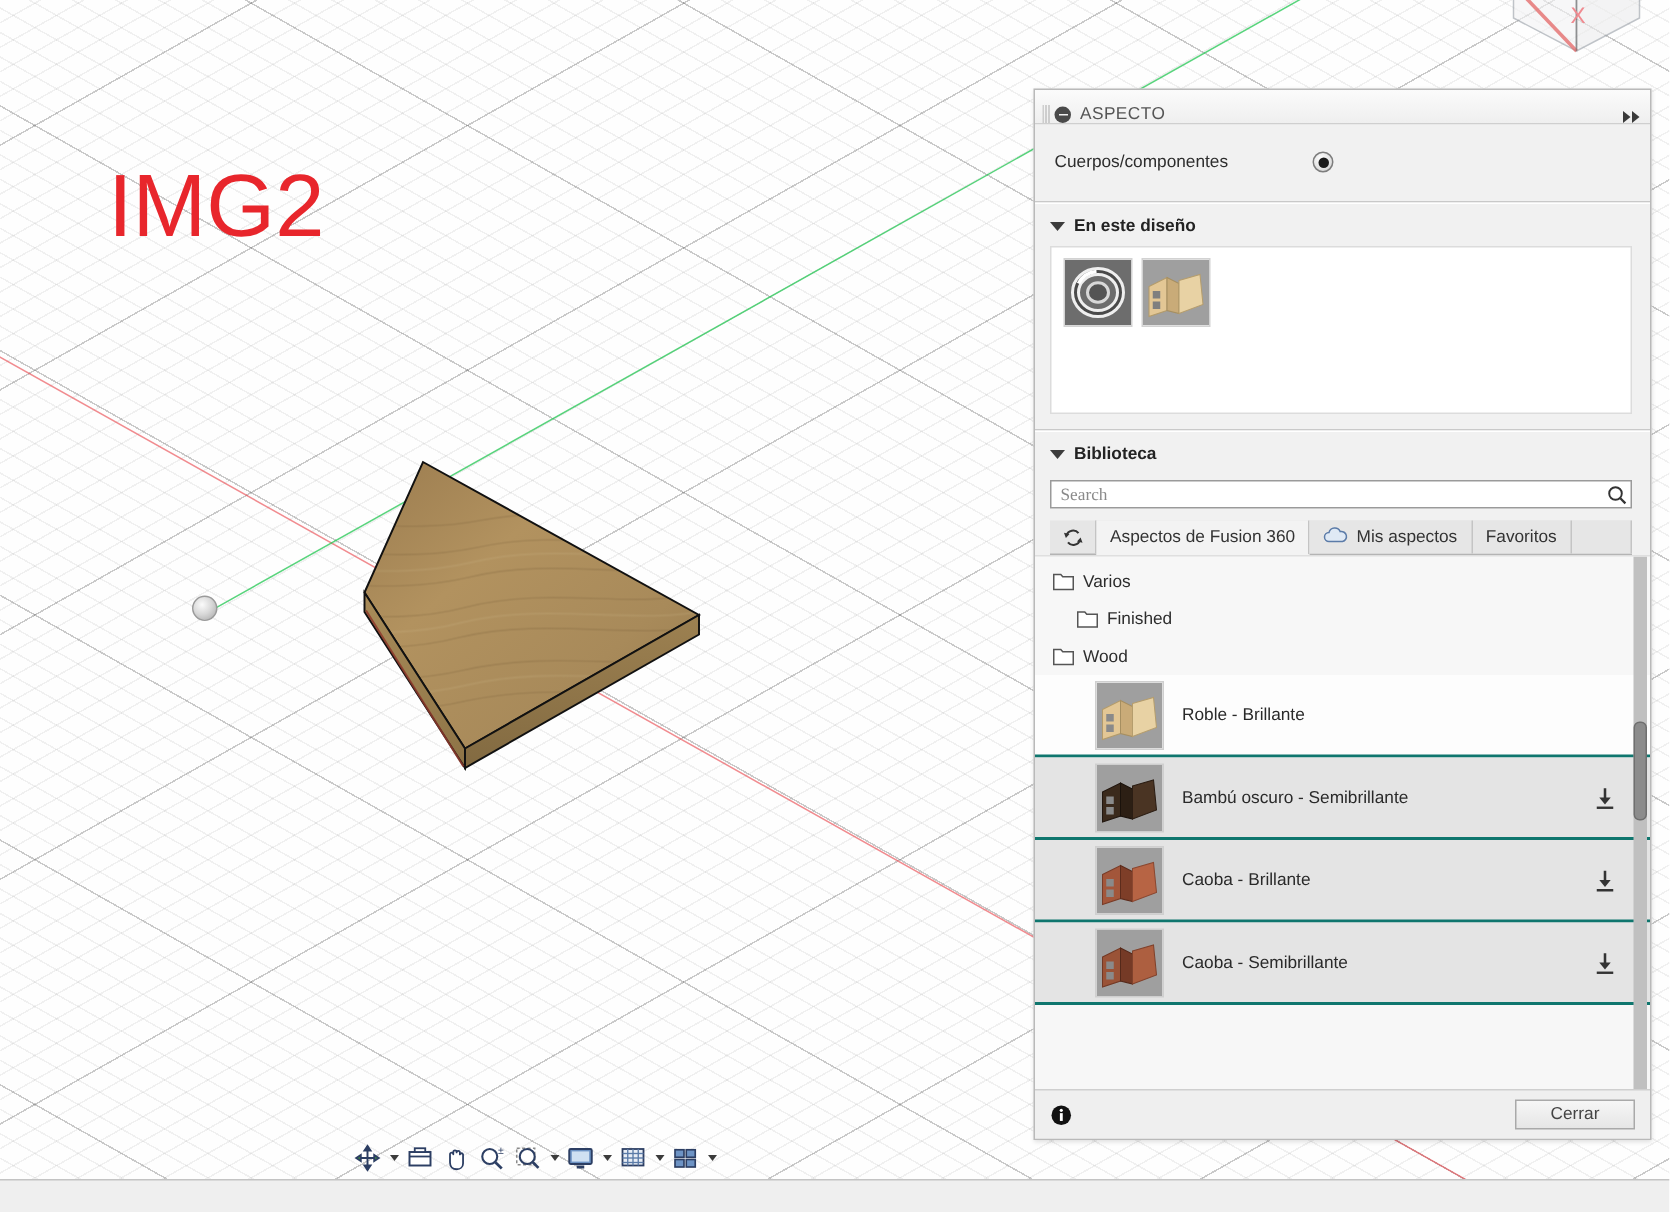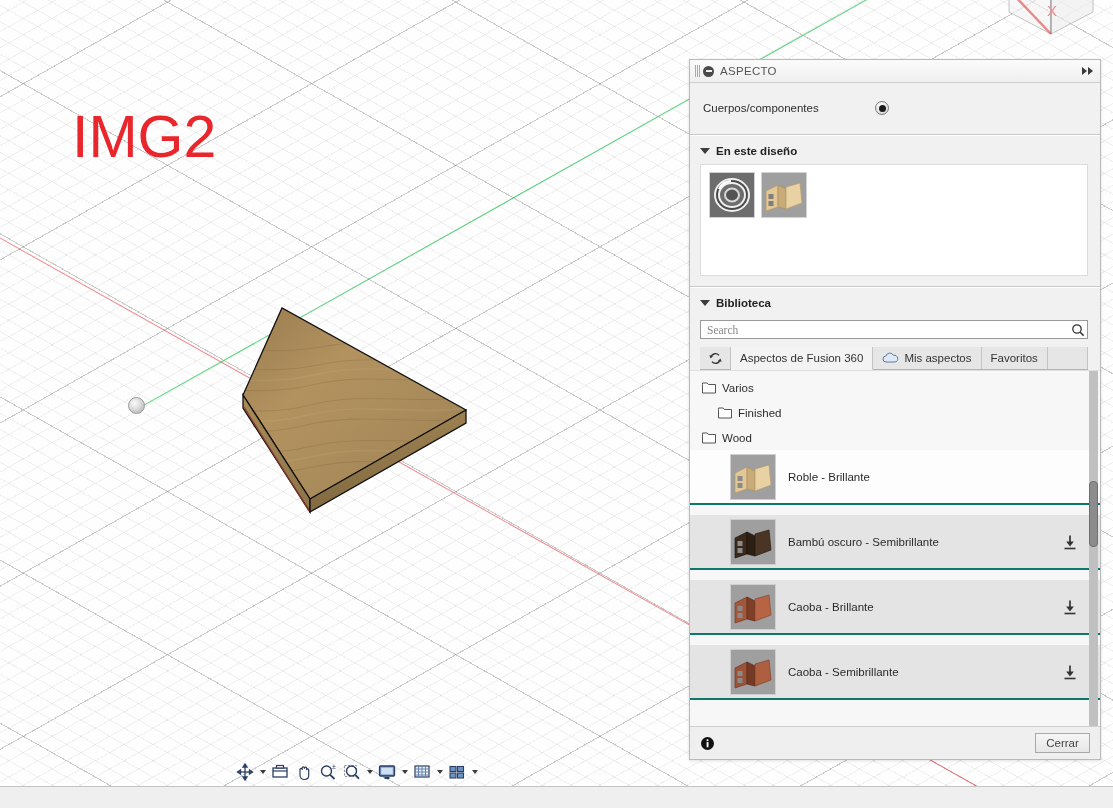--- a/index.html
+++ b/index.html
@@ -90,21 +90,21 @@
     background:#f1f1f1;
     border:1px solid #b9b9b9;
     box-shadow:0 1px 3px rgba(0,0,0,.12);
     display:flex;flex-direction:column;
     font-size:11.5px;color:#2e2e2e;
   }
   .panel-header{
     height:22px;flex:0 0 22px;
     background:linear-gradient(#fbfbfb,#efefef);
     border-bottom:1px solid #cfcfcf;
-    display:flex;align-items:center;padding:0 5px;
+    display:flex;align-items:flex-end;padding:0 5px;
   }
   .grip{
     width:5px;height:12px;margin-right:3px;
     background-image:linear-gradient(90deg,#a9a9a9 1px,transparent 1px);
     background-size:2px 100%;
   }
   .collapse-circle{
     width:11px;height:11px;border-radius:50%;background:#4a4a4a;
     display:flex;align-items:center;justify-content:center;margin-right:6px;flex:0 0 11px;
   }
@@ -197,42 +197,42 @@
     flex:1;min-height:0;position:relative;background:#f7f7f7;
     border-top:1px solid #dfdfdf;overflow:hidden;
   }
   .tree{padding-top:4px;}
   .folder-row{display:flex;align-items:center;height:25px;font-size:11.5px;color:#2d2d2d;}
   .folder-row .fi{margin-right:6px;display:flex;}
   .mat-row{
     display:flex;align-items:center;height:53px;
     background:#fdfdfd;border-bottom:2px solid #0f766e;
   }
-  .mat-row.alt{background:#e4e4e4;margin-top:10px;}
+  .mat-row.alt{background:#e4e4e4;}
   .mat-thumb{width:46px;height:46px;margin-left:40px;flex:0 0 46px;overflow:hidden;border:1px solid #cfcfcf;box-sizing:border-box;}
   .mat-name{margin-left:12px;font-size:11.5px;color:#2a2a2a;flex:1;}
   .dl-icon{margin-right:22px;width:16px;height:16px;}
 
   .vscroll{
     position:absolute;right:2px;top:0;width:9px;height:100%;
     background:#c0c0c0;
   }
   .vthumb{
     position:absolute;left:0;width:9px;height:66px;top:110px;
     background:#8c8c8c;border:1px solid #6f6f6f;border-radius:4px;box-sizing:border-box;
   }
 
   
   .panel-footer{
     height:32px;flex:0 0 32px;background:#efefef;border-top:1px solid #cfcfcf;
     display:flex;align-items:center;padding:0 10px;
   }
   .info-icon{width:15px;height:15px;}
   .close-btn{
-    margin-left:auto;width:55px;height:20px;
+    margin-left:auto;width:80px;height:20px;
     background:linear-gradient(#f6f6f6,#e6e6e6);border:1px solid #a9a9a9;
     font-size:11.5px;color:#444;display:flex;align-items:center;justify-content:center;
     font-family:"Liberation Sans", sans-serif;box-sizing:border-box;
   }
 </style>
 </head>
 <body>
 
 <div id="root">
 

